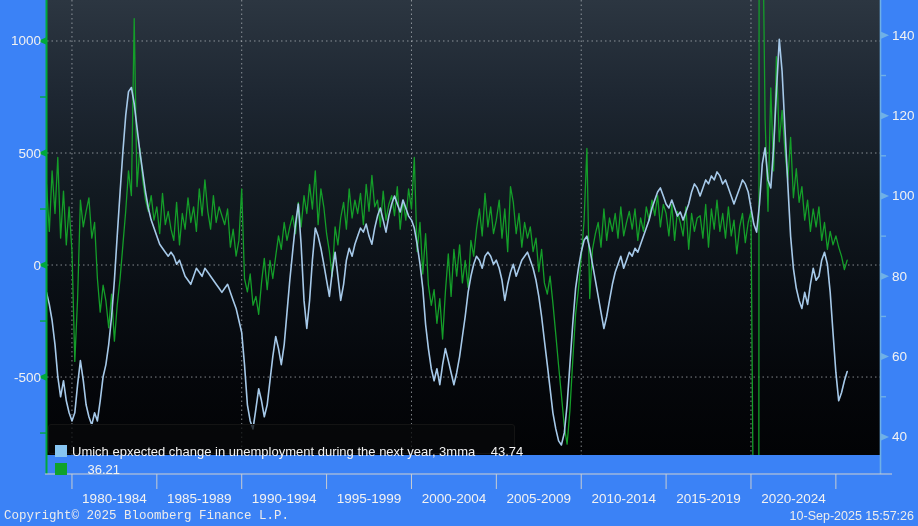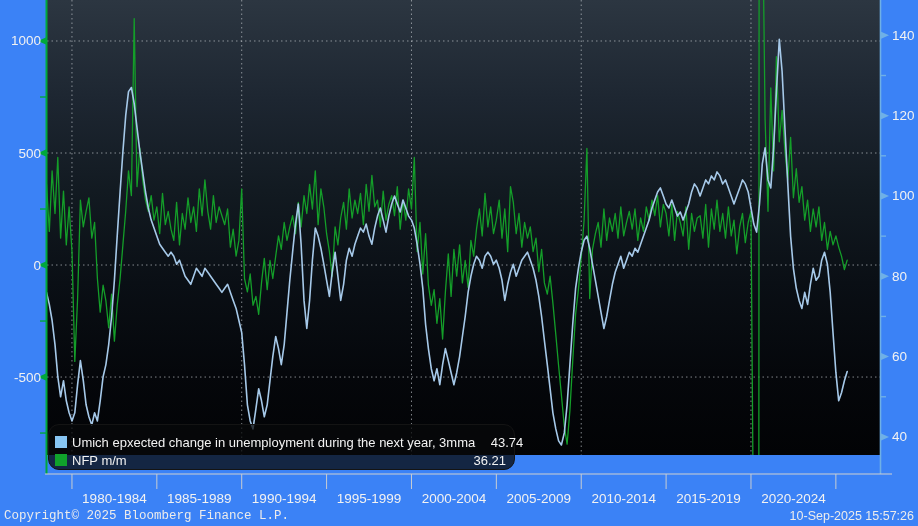--- a/index.html
+++ b/index.html
@@ -1,21 +1,21 @@
 <!DOCTYPE html>
 <html><head>
 <meta charset="utf-8">
 <style>
   html,body{margin:0;padding:0;background:#000;width:918px;height:526px;overflow:hidden;
     font-family:"Liberation Sans","DejaVu Sans",sans-serif;}
   #stage{position:relative;width:918px;height:526px;background:#3b82f6;}
   #chart-svg{position:absolute;left:0;top:0;}
-  .legend{position:absolute;left:48px;top:424px;width:467px;height:46px;
-    background:rgba(8,9,10,0.76);border:1px solid #141414;border-radius:11px;
-    padding:8px 8px 4px 6px;box-sizing:border-box;z-index:5;}
+  .legend{position:absolute;left:48px;top:424px;width:467px;height:30px;
+    background:rgba(8,9,10,0.76);border:1px solid #141414;border-radius:3px;
+    padding:17px 8px 4px 6px;box-sizing:border-box;z-index:5;}
   .legend-row{display:flex;align-items:center;height:18px;}
   .swatch{width:12px;height:12px;margin-right:5px;flex:0 0 auto;}
   .legend-label{color:#f3f3f3;font-size:13px;white-space:nowrap;flex:1 1 auto;}
   .legend-value{color:#f3f3f3;font-size:13px;text-align:right;flex:0 0 48px;}
   .footer{position:absolute;left:0;top:508px;width:918px;height:18px;color:#ececec;
     font-size:12.5px;z-index:6;}
   .copyright{position:absolute;left:4px;top:1px;font-family:Liberation Mono, monospace;}
   .timestamp{position:absolute;right:4px;top:1px;}
 </style>
 </head>
@@ -104,21 +104,20 @@
     </svg>
 
   <div class="legend">
     <div class="legend-row">
       <span class="swatch" style="background: rgb(135, 197, 242);"></span>
       <span class="legend-label">Umich epxected change in unemployment during the next year, 3mma</span>
       <span class="legend-value">43.74</span>
     </div>
     <div class="legend-row">
       <span class="swatch" style="background: rgb(16, 162, 43);"></span>
-      <span class="legend-label">NFP m/m</span>
       <span class="legend-value">36.21</span>
     </div>
   </div>
 
   <div class="footer">
     <span class="copyright">Copyright© 2025 Bloomberg Finance L.P.</span>
     <span class="timestamp">10-Sep-2025 15:57:26</span>
   </div>
 </div>
 

